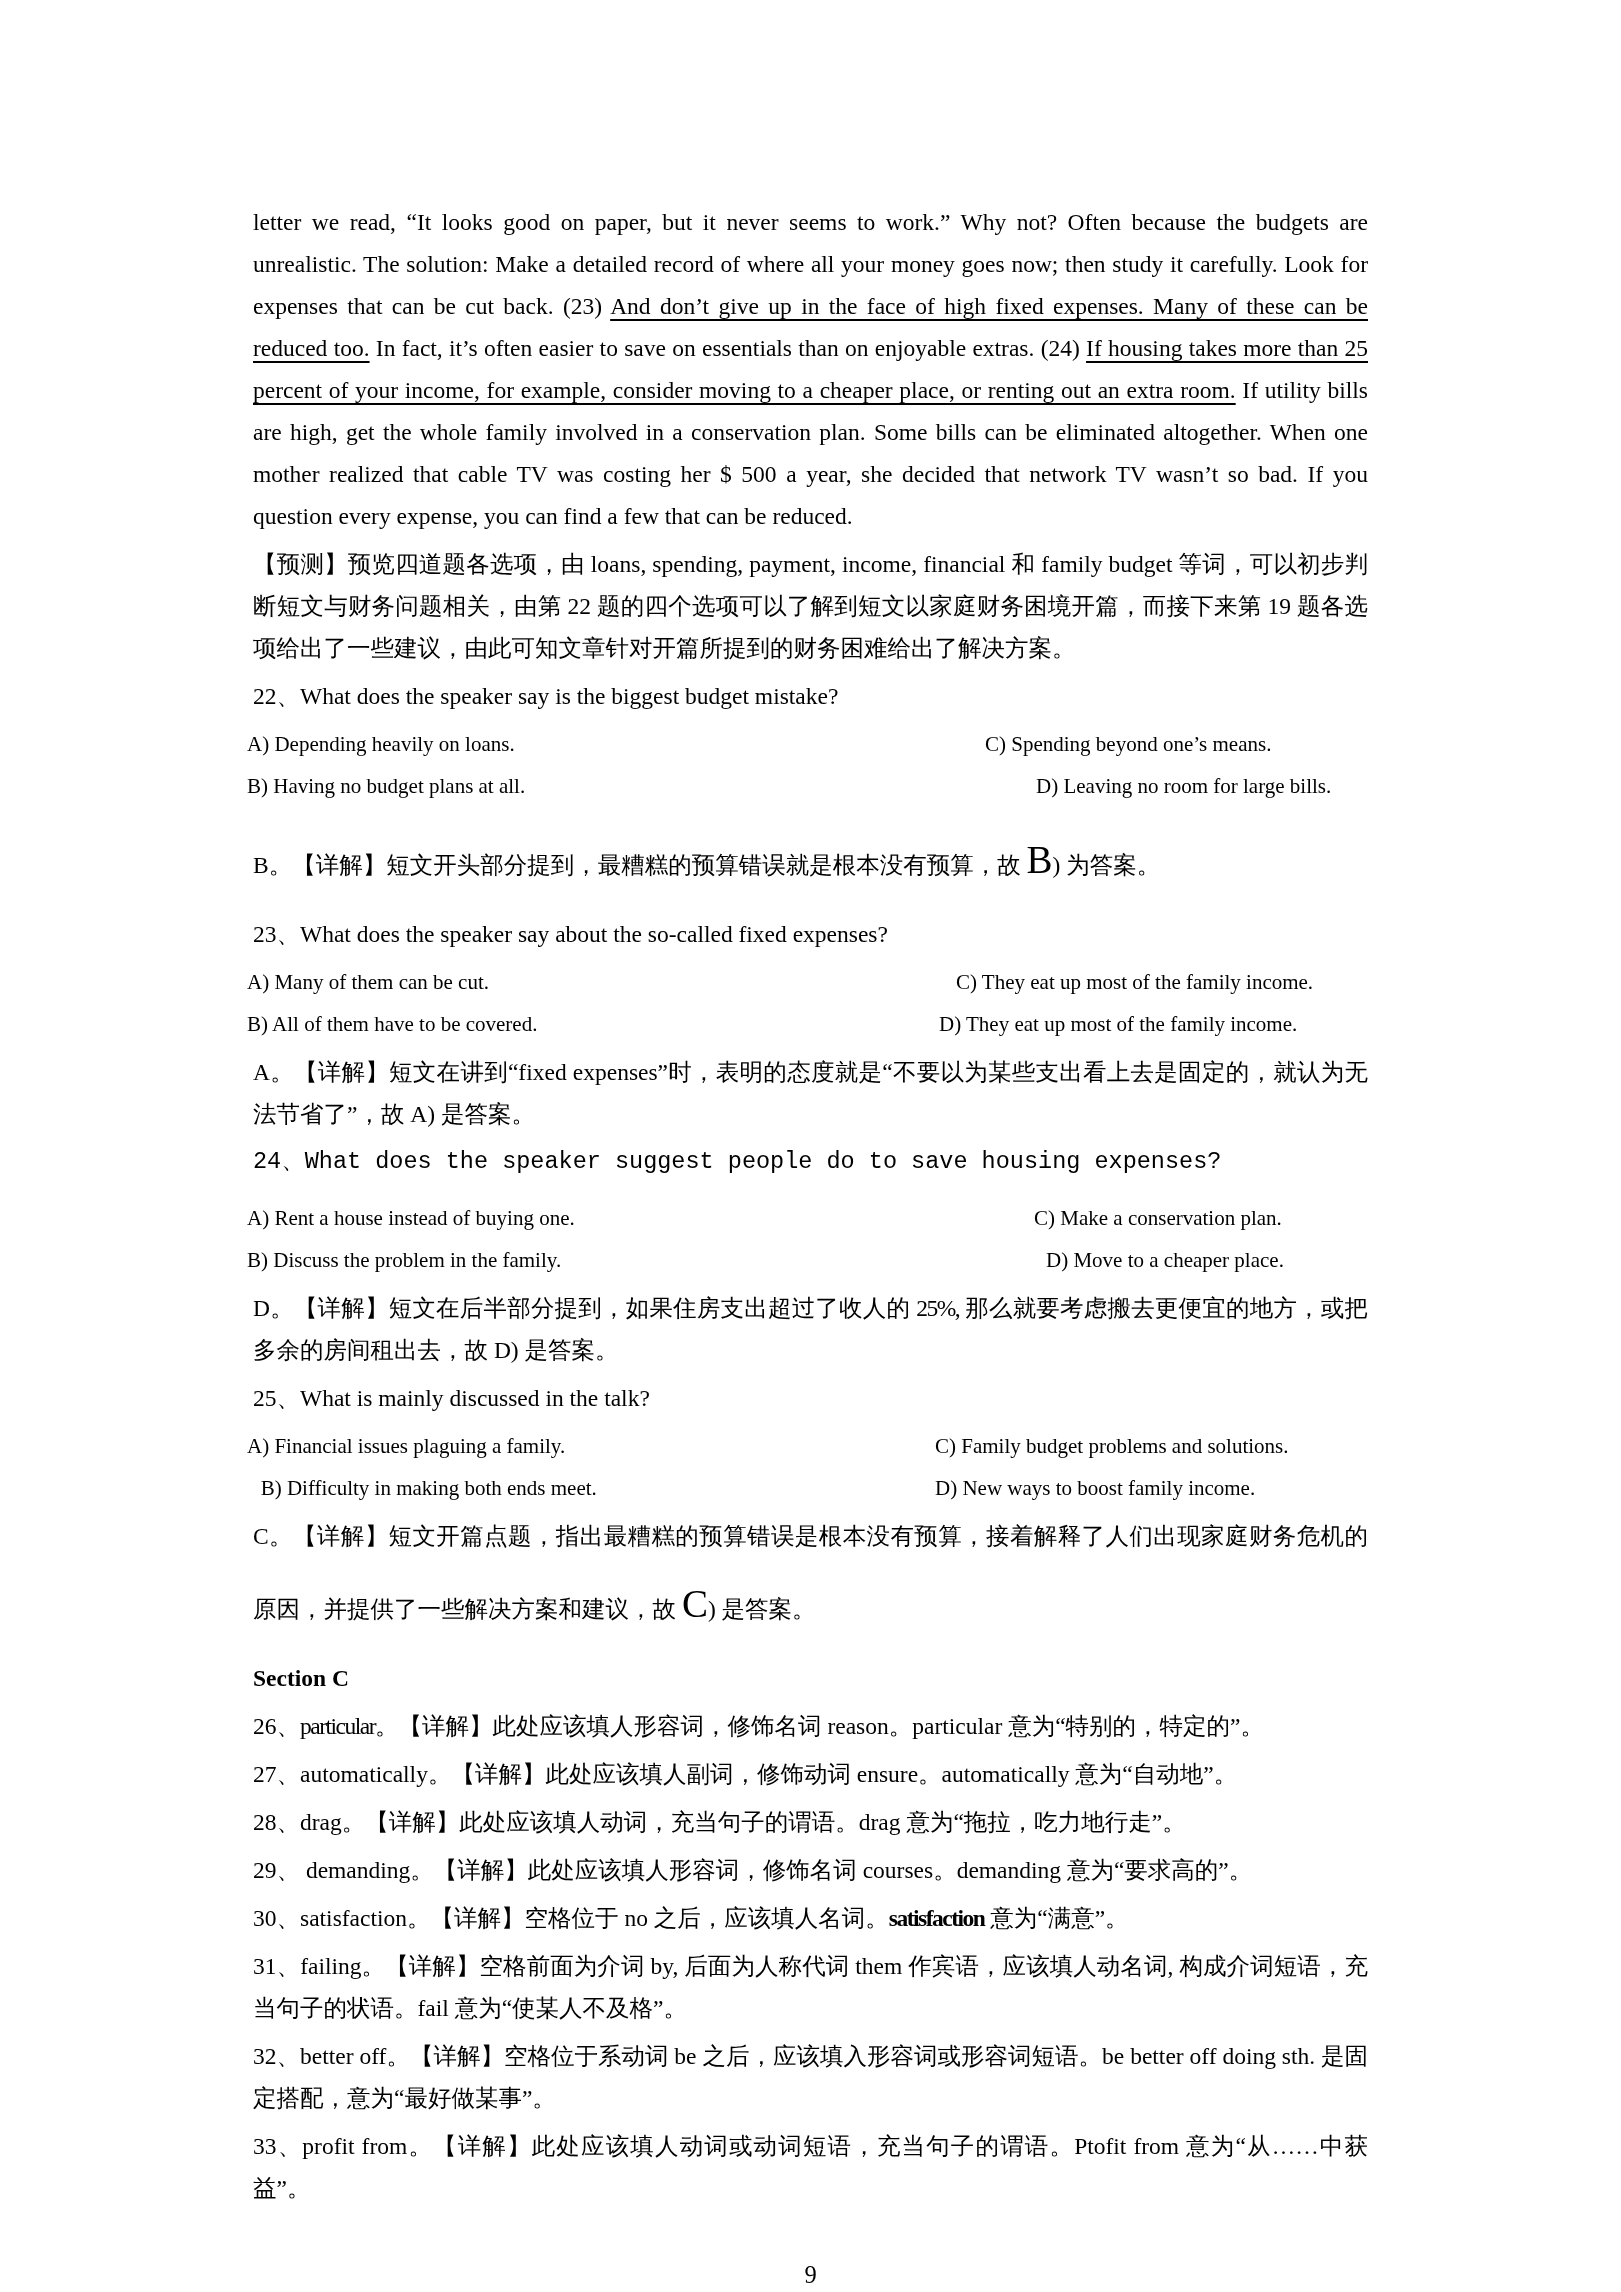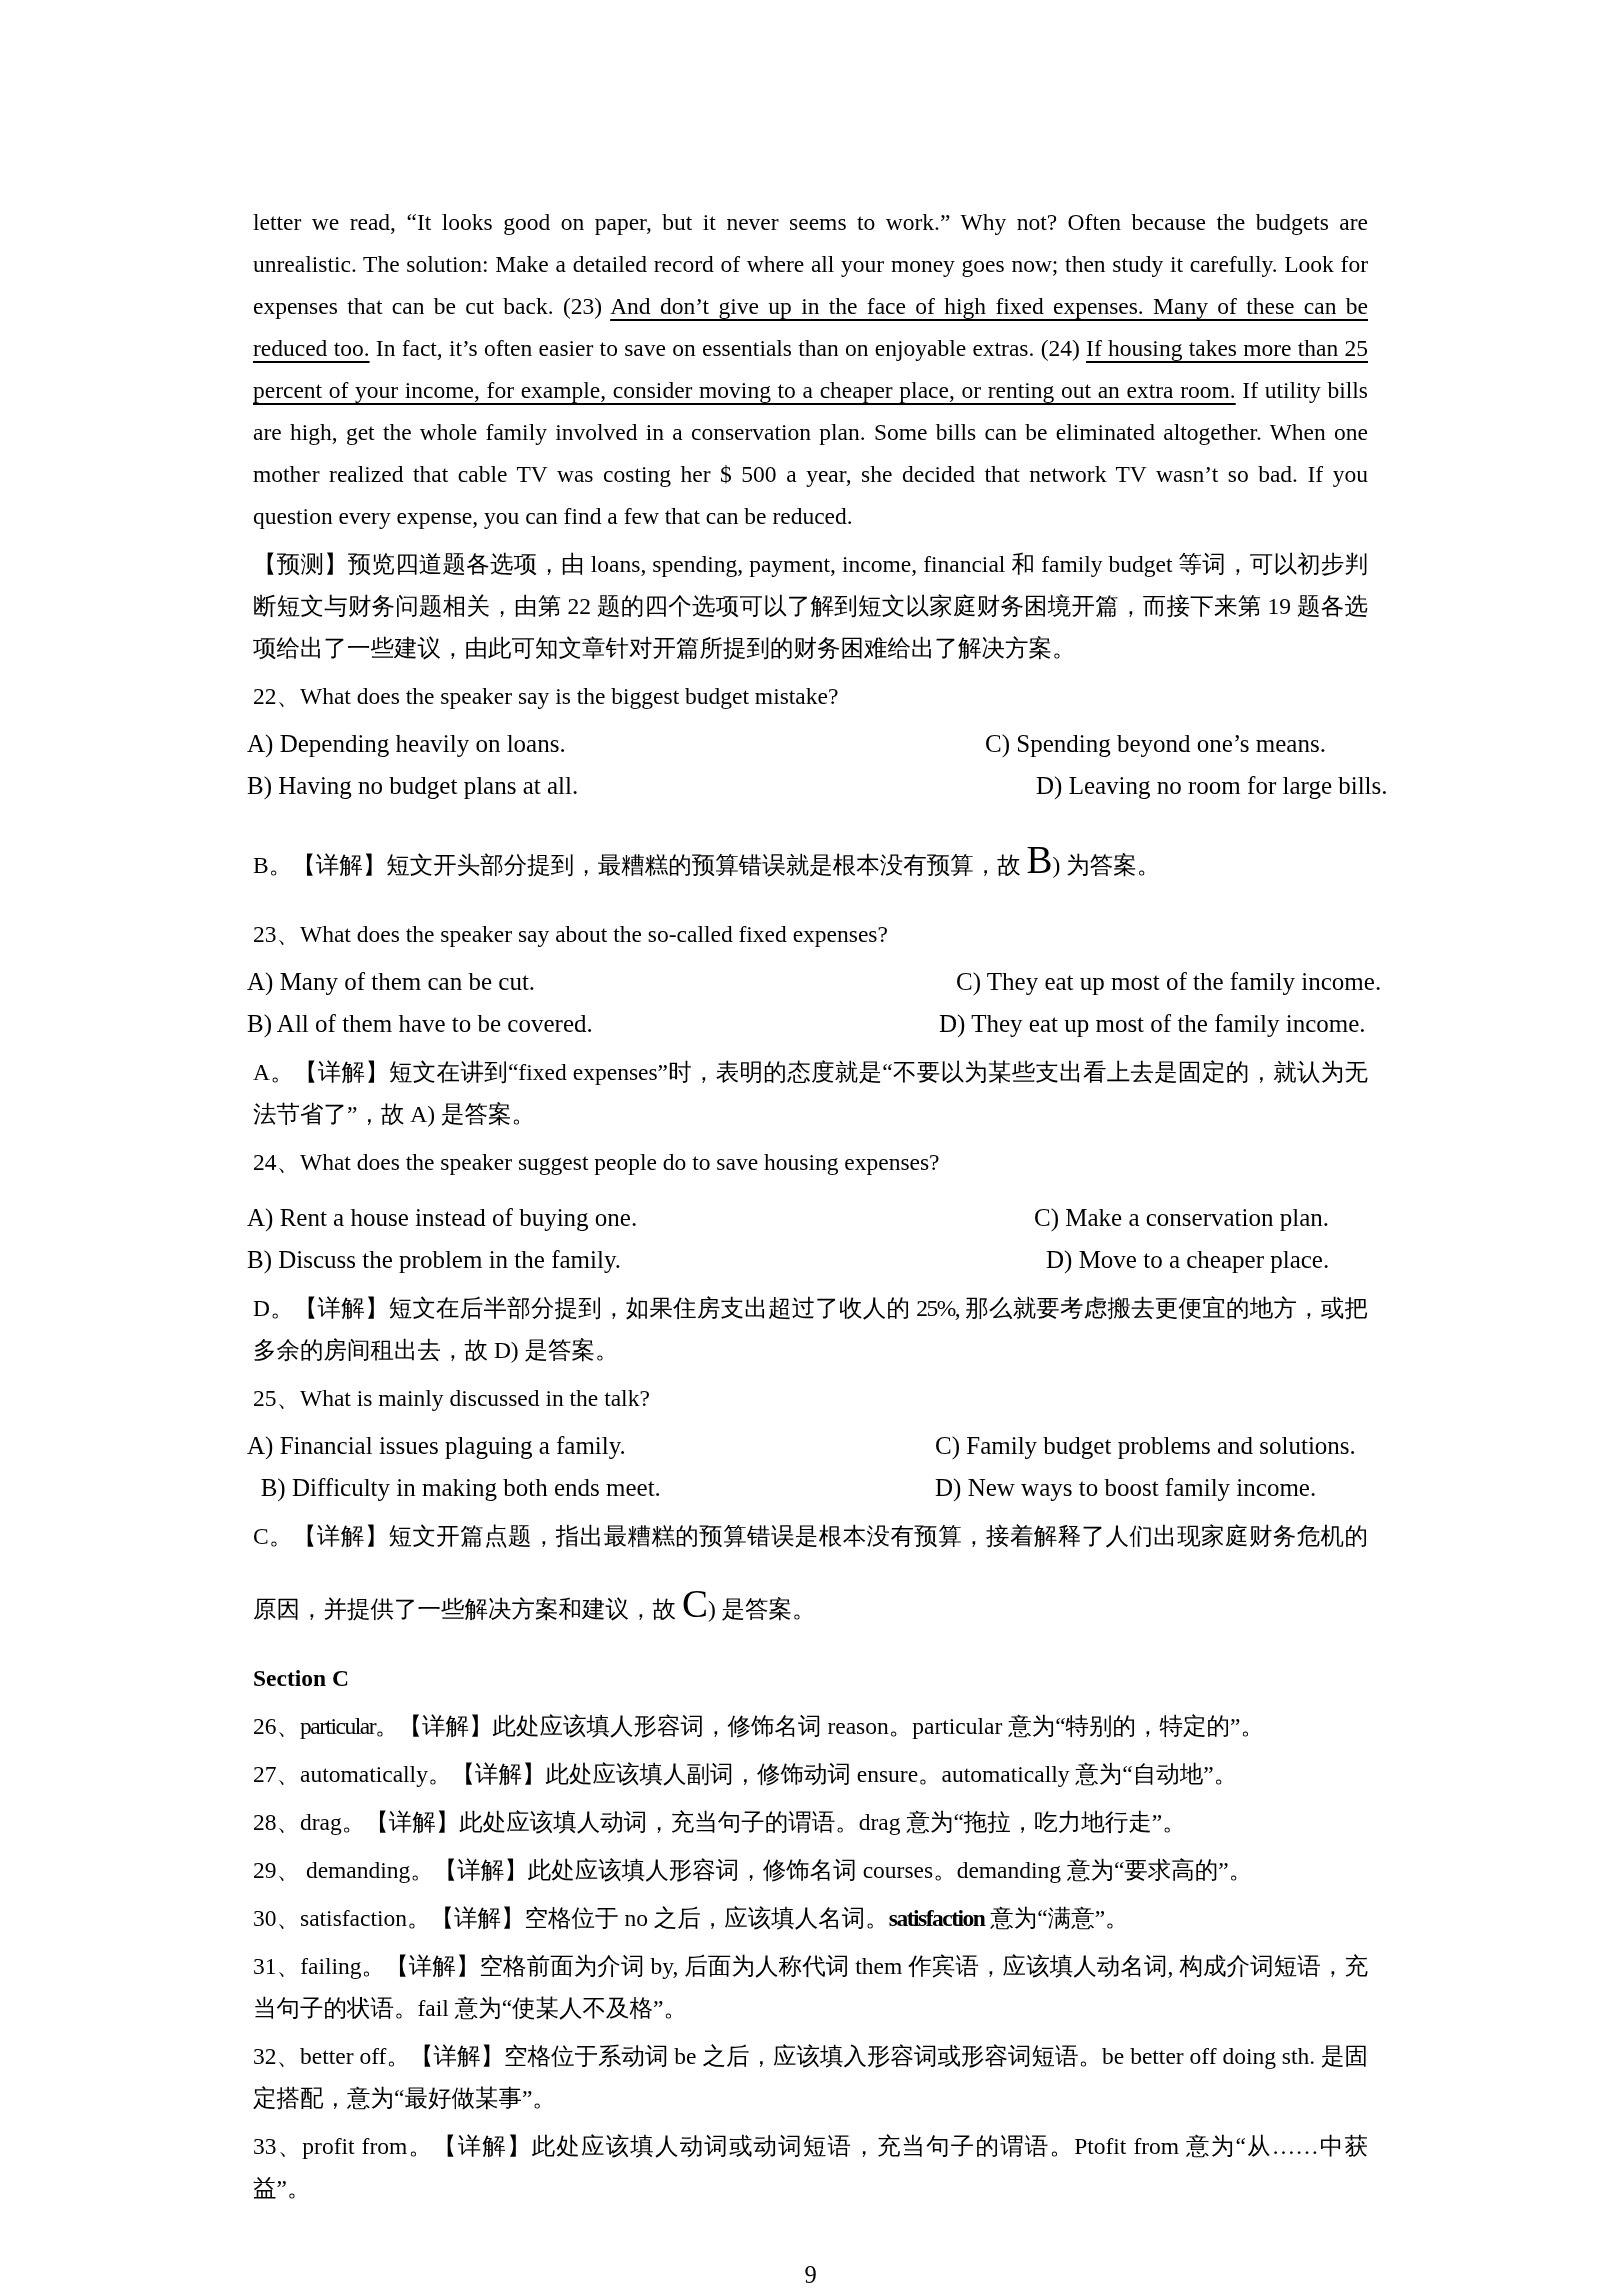--- a/index.html
+++ b/index.html
@@ -25,42 +25,42 @@
     line-height: 42px;
   }
   .just { text-align: justify; }
   .u {
     text-decoration: underline;
     text-underline-offset: 4.9px;
     text-decoration-thickness: 1.5px;
   }
   .opt-row {
     position: relative;
-    font-size: 25px;
+    font-size: 21px;
     line-height: 42px;
     height: 42px;
     white-space: nowrap;
   }
   .opt-right { position: absolute; top: 0; }
   .indent-sp { padding-left: 13.7px; }
   .big {
     font-size: 39px;
     line-height: 94px;
   }
   .cond {
     font-weight: normal;
     letter-spacing: -1.5px;
   }
   .cond-u {
     font-weight: bold;
     letter-spacing: -1.5px;
     text-underline-offset: 3.9px;
   }
   .section-title { font-weight: bold; }
-  .q24-q { margin-bottom: 13.7px; }
+  .q24-q { margin-bottom: 13.7px; font-family: Liberation Mono, monospace; }
   .footer {
     margin-top: 45px;
     text-align: center;
     font-size: 24.5px;
     line-height: 42px;
   }
 </style>
 </head>
 <body>
 

